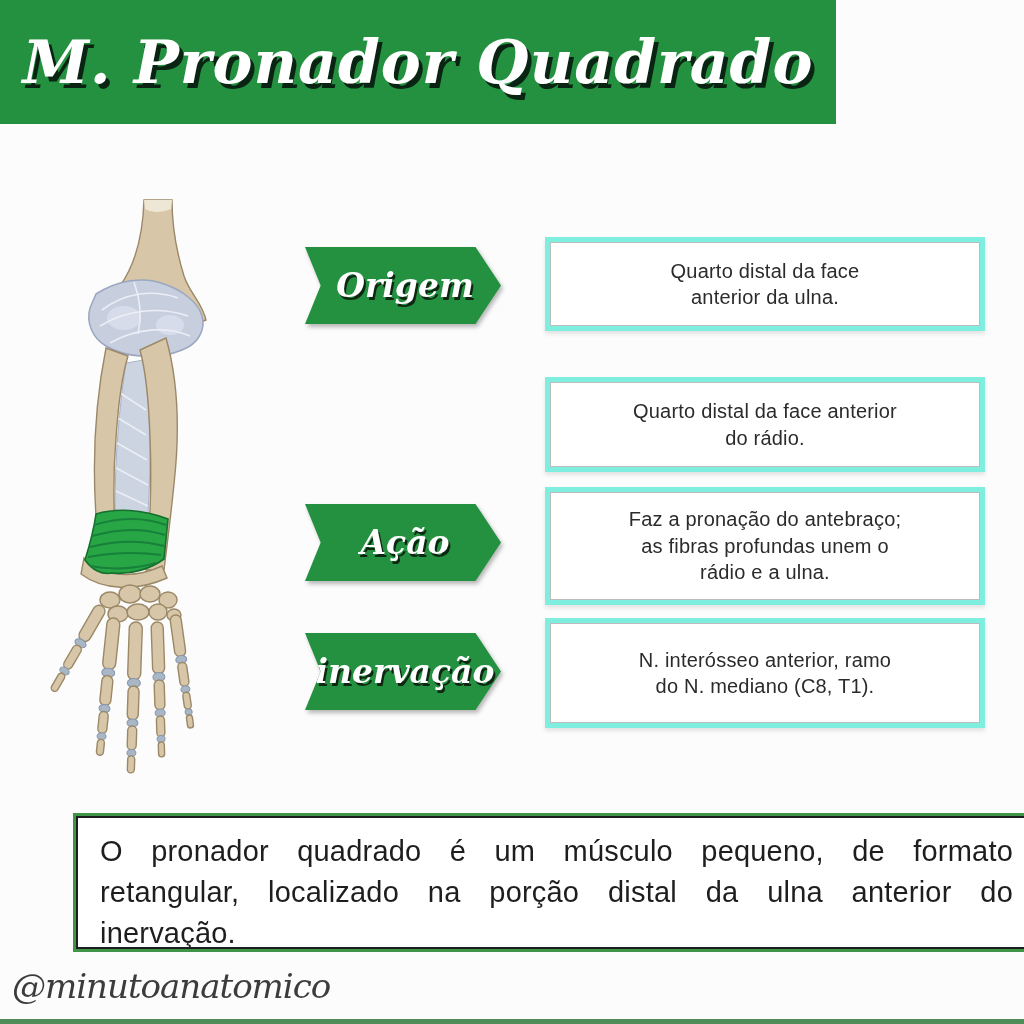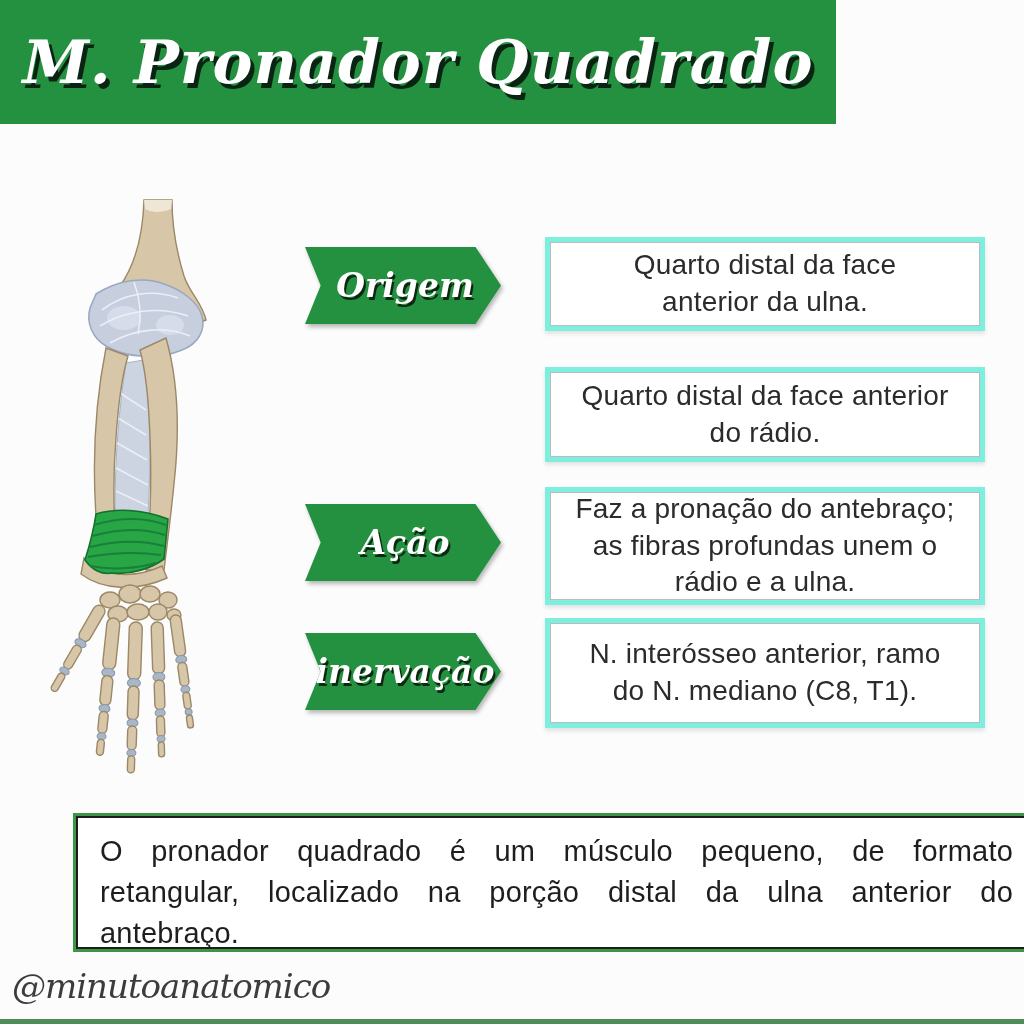--- a/index.html
+++ b/index.html
@@ -23,23 +23,23 @@
           font-size:33px;color:#ffffff;padding-left:4px;
           text-shadow:2px 3px 0 rgba(10,20,12,0.85);}
   .a1{left:305px;top:247px;} .a2{left:305px;top:373px;}
   .a3{left:305px;top:504px;} .a4{left:305px;top:633px;}
 
   
   .info-box{position:absolute;left:545px;width:440px;box-sizing:border-box;
           background:#ffffff;border:5px solid #7eeede;
           box-shadow:inset 0 0 0 1px #bcbcbc, 0 3px 4px rgba(0,0,0,0.10);
           display:flex;align-items:center;justify-content:center;text-align:center;}
-  .info-box p{margin:0;font-size:28px;line-height:1.32;color:#2b2b2b;
+  .info-box p{margin:0;font-size:20px;line-height:1.32;color:#2b2b2b;
           letter-spacing:0.2px;white-space:pre-line;}
-  .b1{top:237px;height:94px;} .b2{top:367px;height:95px;}
+  .b1{top:237px;height:94px;} .b2{top:377px;height:95px;}
   .b3{top:487px;height:118px;} .b4{top:618px;height:110px;}
 
   
   .summary-outer{position:absolute;left:28px;top:813px;width:967px;height:139px;
           box-sizing:border-box;border:3px solid #3f9547;background:#ffffff;margin-left:45px;}
   .summary-inner{width:100%;height:100%;box-sizing:border-box;border:2px solid #1d1d1d;
           padding:13px 22px 0 22px;}
   .summary-line{font-size:29px;line-height:1.42;color:#1e1e1e;letter-spacing:0.2px;
           text-align:justify;text-align-last:justify;}
   .summary-line.last{text-align-last:left;}
@@ -197,20 +197,20 @@
   </div>
   <div class="info-box b4">
     <p>N. interósseo anterior, ramo
 do N. mediano (C8, T1).</p>
   </div>
 
   <div class="summary-outer">
     <div class="summary-inner">
       <div class="summary-line">O pronador quadrado é um músculo pequeno, de formato</div>
       <div class="summary-line">retangular, localizado na porção distal da ulna anterior do</div>
-      <div class="summary-line last">antebraço.</div>
+      <div class="summary-line last">inervação.</div>
     </div>
   </div>
 
   <div class="handle">@minutoanatomico</div>
   <div class="bottom-strip"></div>
 
 </div>
 
 </body></html>

